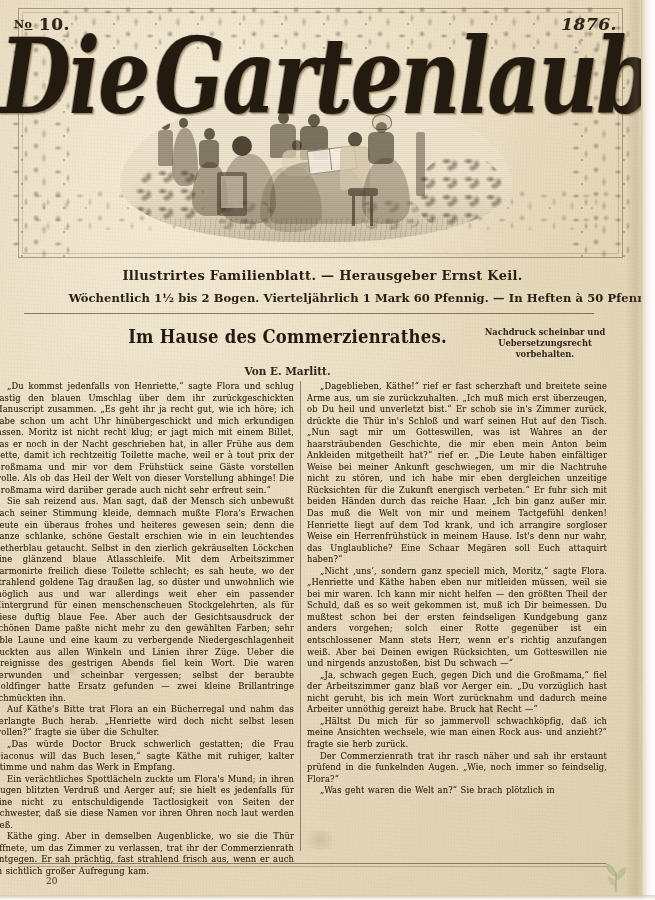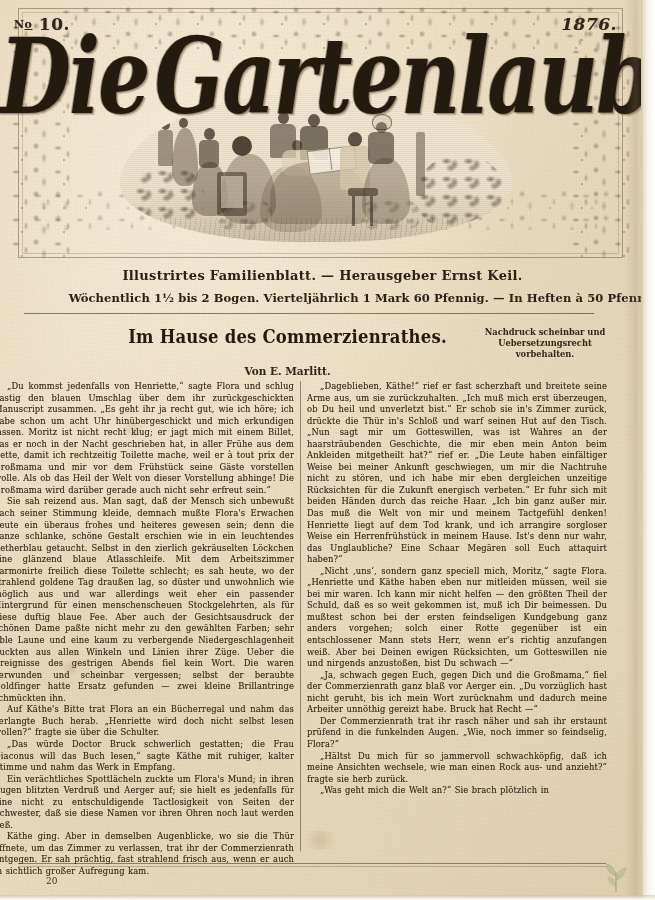--- a/index.html
+++ b/index.html
@@ -432,24 +432,24 @@
       <p>„Du kommst jedenfalls von Henriette,“ sagte Flora und schlug hastig den blauen Umschlag über dem ihr zurückgeschickten Manuscript zusammen. „Es geht ihr ja recht gut, wie ich höre; ich habe schon um acht Uhr hinübergeschickt und mich erkundigen lassen. Moritz ist nicht recht klug; er jagt mich mit einem Billet, das er noch in der Nacht geschrieben hat, in aller Frühe aus dem Bette, damit ich rechtzeitig Toilette mache, weil er à tout prix der Großmama und mir vor dem Frühstück seine Gäste vorstellen wolle. Als ob das Heil der Welt von dieser Vorstellung abhinge! Die Großmama wird darüber gerade auch nicht sehr erfreut sein.“</p>
       <p>Sie sah reizend aus. Man sagt, daß der Mensch sich unbewußt nach seiner Stimmung kleide, demnach mußte Flora's Erwachen heute ein überaus frohes und heiteres gewesen sein; denn die ganze schlanke, schöne Gestalt erschien wie in ein leuchtendes Aetherblau getaucht. Selbst in den zierlich gekräuselten Löckchen eine glänzend blaue Atlasschleife. Mit dem Arbeitszimmer harmonirte freilich diese Toilette schlecht; es sah heute, wo der strahlend goldene Tag draußen lag, so düster und unwohnlich wie möglich aus und war allerdings weit eher ein passender Hintergrund für einen menschenscheuen Stockgelehrten, als für diese duftig blaue Fee. Aber auch der Gesichtsausdruck der schönen Dame paßte nicht mehr zu den gewählten Farben; sehr üble Laune und eine kaum zu verbergende Niedergeschlagenheit guckten aus allen Winkeln und Linien ihrer Züge. Ueber die Ereignisse des gestrigen Abends fiel kein Wort. Die waren verwunden und scheinbar vergessen; selbst der beraubte Goldfinger hatte Ersatz gefunden — zwei kleine Brillantringe schmückten ihn.</p>
       <p>Auf Käthe's Bitte trat Flora an ein Bücherregal und nahm das verlangte Buch herab. „Henriette wird doch nicht selbst lesen wollen?“ fragte sie über die Schulter.</p>
       <p>„Das würde Doctor Bruck schwerlich gestatten; die Frau Diaconus will das Buch lesen,“ sagte Käthe mit ruhiger, kalter Stimme und nahm das Werk in Empfang.</p>
       <p>Ein verächtliches Spottlächeln zuckte um Flora's Mund; in ihren Augen blitzten Verdruß und Aerger auf; sie hielt es jedenfalls für eine nicht zu entschuldigende Tactlosigkeit von Seiten der Schwester, daß sie diese Namen vor ihren Ohren noch laut werden ließ.</p>
       <p>Käthe ging. Aber in demselben Augenblicke, wo sie die Thür öffnete, um das Zimmer zu verlassen, trat ihr der Commerzienrath entgegen. Er sah prächtig, fast strahlend frisch aus, wenn er auch in sichtlich großer Aufregung kam.</p>
     </div>
     <div class="col" id="col-right">
       <p>„Dageblieben, Käthe!“ rief er fast scherzhaft und breitete seine Arme aus, um sie zurückzuhalten. „Ich muß mich erst überzeugen, ob Du heil und unverletzt bist.“ Er schob sie in's Zimmer zurück, drückte die Thür in's Schloß und warf seinen Hut auf den Tisch. „Nun sagt mir um Gotteswillen, was ist Wahres an der haarsträubenden Geschichte, die mir eben mein Anton beim Ankleiden mitgetheilt hat?“ rief er. „Die Leute haben einfältiger Weise bei meiner Ankunft geschwiegen, um mir die Nachtruhe nicht zu stören, und ich habe mir eben dergleichen unzeitige Rücksichten für die Zukunft energisch verbeten.“ Er fuhr sich mit beiden Händen durch das reiche Haar. „Ich bin ganz außer mir. Das muß die Welt von mir und meinem Tactgefühl denken! Henriette liegt auf dem Tod krank, und ich arrangire sorgloser Weise ein Herrenfrühstück in meinem Hause. Ist's denn nur wahr, das Unglaubliche? Eine Schaar Megären soll Euch attaquirt haben?“</p>
       <p>„Nicht ‚uns‘, sondern ganz speciell mich, Moritz,“ sagte Flora. „Henriette und Käthe haben eben nur mitleiden müssen, weil sie bei mir waren. Ich kann mir nicht helfen — den größten Theil der Schuld, daß es so weit gekommen ist, muß ich Dir beimessen. Du mußtest schon bei der ersten feindseligen Kundgebung ganz anders vorgehen; solch einer Rotte gegenüber ist ein entschlossener Mann stets Herr, wenn er's richtig anzufangen weiß. Aber bei Deinen ewigen Rücksichten, um Gotteswillen nie und nirgends anzustoßen, bist Du schwach —“</p>
-      <p>„Ja, schwach gegen Euch, gegen Dich und die Großmama,“ fiel der Commerzienrath ganz blaß vor Aerger ein. „Du vorzüglich hast nicht geruht, bis ich mein Wort zurücknahm und dadurch meine Arbeiter unnöthig gereizt habe. Bruck hat Recht —“</p>
+      <p>„Ja, schwach gegen Euch, gegen Dich und die Großmama,“ fiel der Arbeitszimmer ganz blaß vor Aerger ein. „Du vorzüglich hast nicht geruht, bis ich mein Wort zurücknahm und dadurch meine Arbeiter unnöthig gereizt habe. Bruck hat Recht —“</p>
+      <p>„Hältst Du mich für so jammervoll schwachköpfig, daß ich meine Ansichten wechsele, wie man einen Rock aus- und anzieht?“ fragte sie herb zurück.</p>
       <p>Der Commerzienrath trat ihr rasch näher und sah ihr erstaunt prüfend in die funkelnden Augen. „Wie, noch immer so feindselig, Flora?“</p>
-      <p>„Hältst Du mich für so jammervoll schwachköpfig, daß ich meine Ansichten wechsele, wie man einen Rock aus- und anzieht?“ fragte sie herb zurück.</p>
-      <p>„Was geht mich die Welt an?“ Sie brach plötzlich in</p>
+      <p>„Was geht waren die Welt an?“ Sie brach plötzlich in</p>
     </div>
   </div>
 
   <div id="rule-bottom"></div>
   <div id="rule-bottom2"></div>
   <div id="page-number">20</div>
 
   <svg id="stamp" viewBox="0 0 34 36">
     <g fill="none" stroke="#7d9466" stroke-width="1.1" opacity="0.85">
       <path d="M17 34 L17 14"></path>

